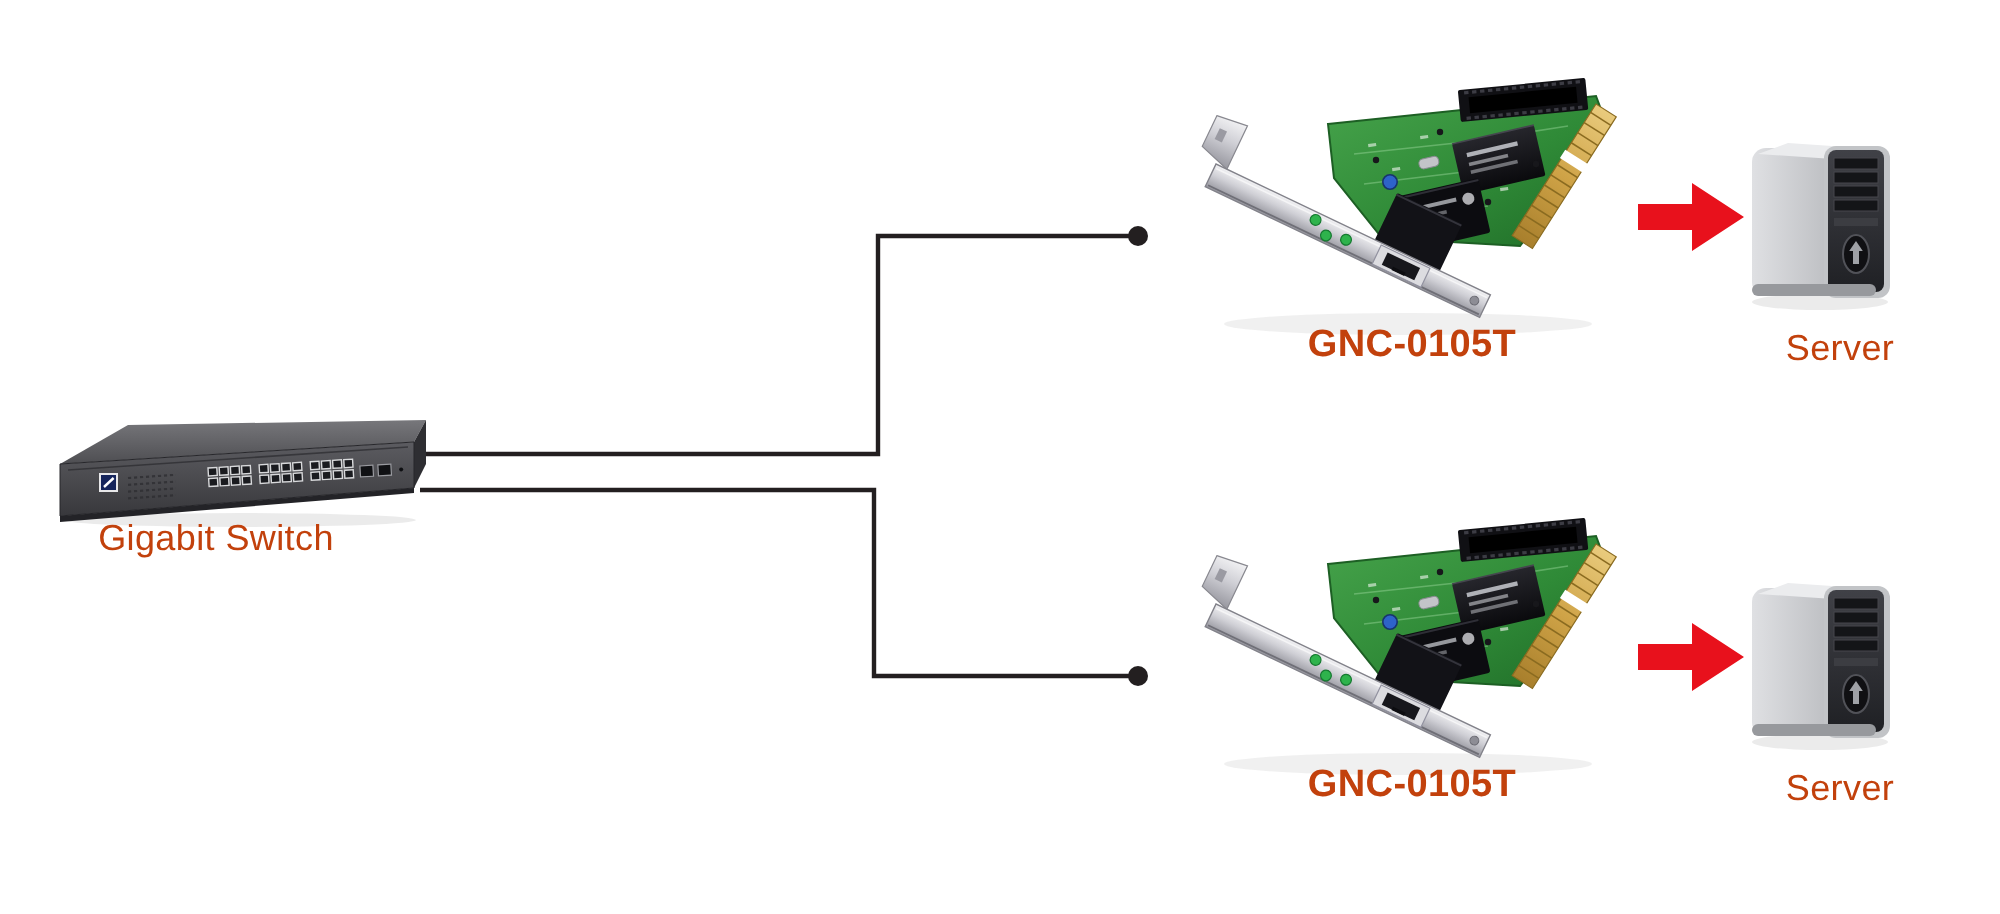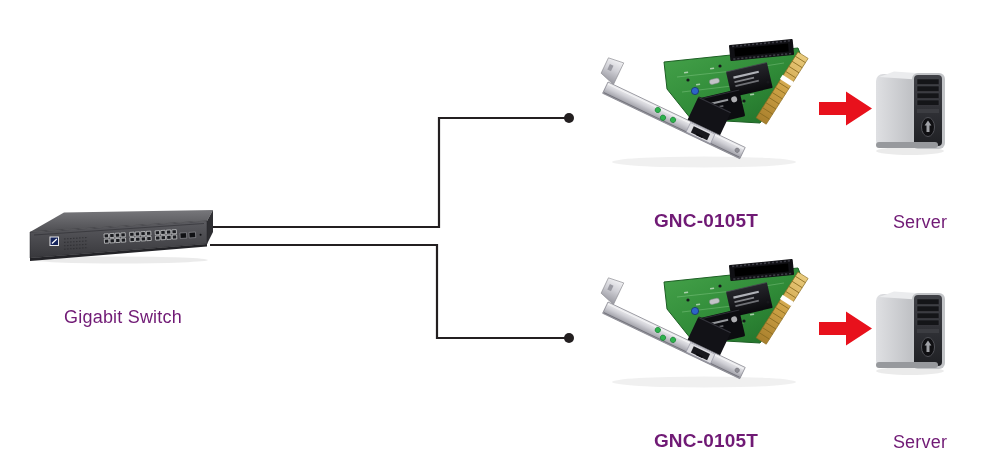--- a/index.html
+++ b/index.html
@@ -2,22 +2,22 @@
 <html><head>
 <meta charset="utf-8">
 <style>
   html,body{margin:0;padding:0;background:#ffffff;}
   #stage{
     position:relative;width:1000px;height:457px;background:#ffffff;overflow:hidden;
     font-family:"Liberation Sans", sans-serif;color:#272324;
   }
   .abs{position:absolute;}
   .label{
-    position:absolute;text-align:center;color:#701a75;
-    font-size:18px;line-height:1.2;letter-spacing:.2px;white-space:nowrap;margin-top:48px;
+    position:absolute;text-align:center;color:#c2410c;
+    font-size:18px;line-height:1.2;letter-spacing:.2px;white-space:nowrap;
   }
   .label.bold{font-weight:bold;font-size:19px;}
   svg{display:block;overflow:visible;}
 </style>
 </head>
 <body>
 
 <div id="stage">
 
   <svg width="0" height="0" class="abs" aria-hidden="true">
@@ -204,21 +204,21 @@
       <use href="#portGroup8" x="0"></use>
       <use href="#portGroup8" x="25.6"></use>
       <use href="#portGroup8" x="51.2"></use>
     </g>
     <g transform="rotate(-3.5 156 28)">
       <rect x="156" y="27" width="6.5" height="5.5" fill="#101114" stroke="#9a9ba0" stroke-width="0.6"></rect>
       <rect x="165" y="27" width="6.5" height="5.5" fill="#101114" stroke="#9a9ba0" stroke-width="0.6"></rect>
       <circle cx="176.5" cy="30" r="1" fill="#0e0f12"></circle>
     </g>
   </svg>
-  <div class="label" style="left:33px;top:259px;width:180px">Gigabit Switch</div>
+  <div class="label" style="left:18px;top:259px;width:180px">Gigabit Switch</div>
 
   <svg class="abs" style="left:592px;top:22px" width="216" height="148" viewBox="0 0 216 148">
     <use href="#nicCard"></use>
   </svg>
   <div class="label bold" style="left:606px;top:162px;width:200px">GNC-0105T</div>
 
   <svg class="abs" style="left:819px;top:90px" width="56" height="38" viewBox="0 0 56 38">
     <polygon points="0,12 27,12 27,1.5 53,18.5 27,35.5 27,25 0,25" fill="#e8111c"></polygon>
   </svg>
 

